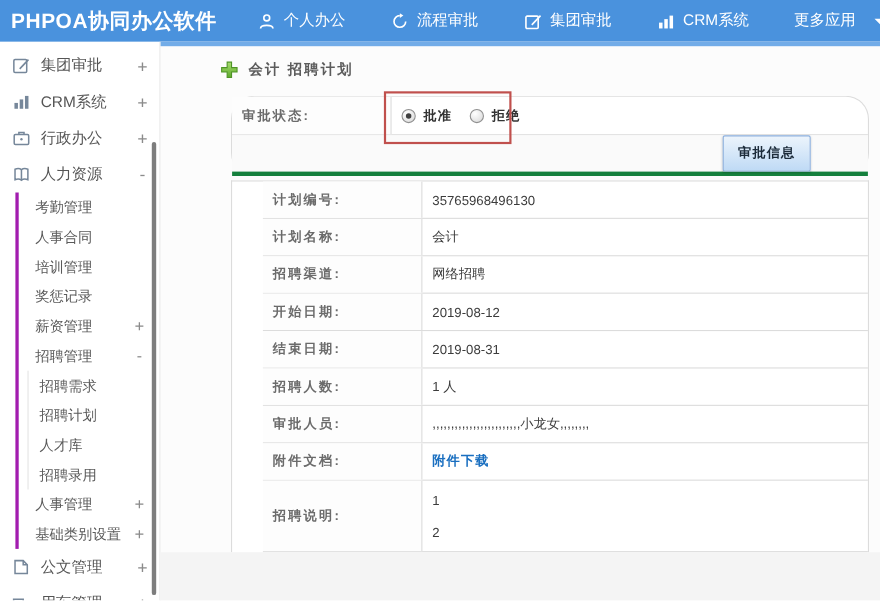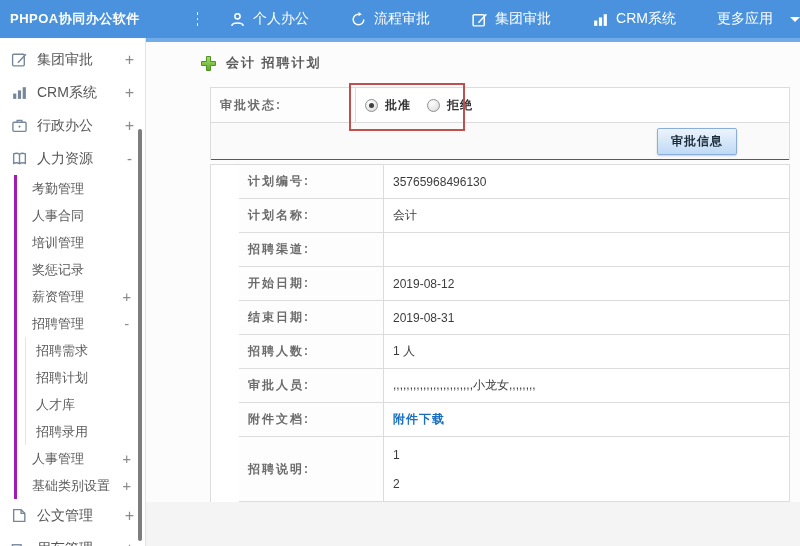--- a/index.html
+++ b/index.html
@@ -1,20 +1,20 @@
 <!DOCTYPE html>
 <html><head>
 <meta charset="utf-8">
 <style>
   * { margin:0; padding:0; box-sizing:border-box; }
   html,body { width:800px; height:546px; overflow:hidden; font-family:"Liberation Sans","DejaVu Sans",sans-serif; background:#fff; }
 
   
   .header { height:38px; background:#4a92dd; display:flex; align-items:center; color:#fff; }
-  .logo { width:145px; padding-left:10px; font-size:13px; font-weight:bold; letter-spacing:.5px; white-space:nowrap;text-align:right; }
+  .logo { width:145px; padding-left:10px; font-size:19px; font-weight:bold; letter-spacing:.5px; white-space:nowrap;text-align:right; }
   .hamburger { margin-left:57px; width:17px; display:flex; flex-direction:column; gap:3px; cursor:pointer; }
   .hamburger span { height:2.5px; background:#fff; border-radius:1px; }
   .topnav { margin-left:32px; display:flex; align-items:flex-end; gap:41px; }
   .nav-item { display:flex; align-items:center; gap:7px; font-size:14px; color:#fff; cursor:pointer; white-space:nowrap; }
   .nicon { width:17px; height:17px; display:inline-flex; }
   .nicon svg { width:17px; height:17px; }
   .caret { width:0; height:0; border-left:5px solid transparent; border-right:5px solid transparent; border-top:5px solid #fff; margin-left:10px; }
 
   
   .body-row { display:flex; height:508px; }
@@ -36,23 +36,23 @@
   .main { flex:1; background:#fcfcfc; position:relative; display:flex; flex-direction:column; }
   .accent-strip { height:4px; background:#72ace8; }
   .title-row { margin:12px 0 0 54px; display:flex; align-items:center; gap:9px; }
   .plus-icon { width:17px; height:17px; display:inline-flex; }
   .page-title { font-size:13px; font-weight:bold; color:#5c5c5c; letter-spacing:2px; }
 
   .t { width:580px; margin-left:64px; background:#fff; border:1px solid #dcdcdc; border-bottom:none; }
   .t-row { display:flex; border-bottom:1px solid #dcdcdc; min-height:34px; align-items:stretch; }
   .t-label { width:145px; flex:none; border-right:1px solid #dcdcdc; padding-left:9px; display:flex; align-items:center; font-size:12px; font-weight:bold; color:#6b6b6b; letter-spacing:2px; background:#fdfdfd; }
   .t-value { flex:1; padding-left:9px; display:flex; align-items:center; font-size:12px; color:#3c3c3c; }
-  .table1 { margin-top:15px; }
+  .table1 { margin-top:15px;border-radius:21px; }
   .table1 .row-status { height:35px; }
-  .row-button { height:37px; background:#fafafa; display:flex; align-items:center; justify-content:flex-end; padding-right:52px; border-bottom:1px solid #15803d; }
+  .row-button { height:37px; background:#fafafa; display:flex; justify-content:flex-end; padding-right:52px; border-bottom:4px solid #15803d; }
   .approve-btn { font-family:inherit; font-size:12px; font-weight:bold; letter-spacing:1px; color:#1c2b3a; padding:4px 13px; border:1px solid #89aede; background:linear-gradient(#ecf4fc,#bfdaf5); border-radius:2px; box-shadow:0 1px 2px rgba(0,0,0,.18); cursor:pointer; }
   .table2 { margin-top:4px;padding-left:28px; }
   .row-desc { height:65px; }
   .row-desc .t-value { flex-direction:column; align-items:flex-start; justify-content:center; gap:15px; }
   .link { color:#1a6fc0; font-weight:bold; cursor:pointer; letter-spacing:1px; }
   .bottom-strip { flex:1; background:#f4f4f4; }
 
   
   .radio { width:13px; height:13px; border:1px solid #909090; border-radius:50%; background:radial-gradient(circle at 35% 30%, #ffffff, #d6d6d6); display:inline-block; position:relative; cursor:pointer; flex:none; }
   .radio.checked::after { content:""; position:absolute; left:3px; top:3px; width:5px; height:5px; border-radius:50%; background:#3f3f3f; }
@@ -274,20 +274,21 @@
       <div class="t-row">
         <div class="t-label">计划编号:</div>
         <div class="t-value">35765968496130</div>
       </div>
       <div class="t-row">
         <div class="t-label">计划名称:</div>
         <div class="t-value">会计</div>
       </div>
       <div class="t-row">
         <div class="t-label">招聘渠道:</div>
+        <div class="t-value">网络招聘</div>
       </div>
       <div class="t-row">
         <div class="t-label">开始日期:</div>
         <div class="t-value">2019-08-12</div>
       </div>
       <div class="t-row">
         <div class="t-label">结束日期:</div>
         <div class="t-value">2019-08-31</div>
       </div>
       <div class="t-row">

